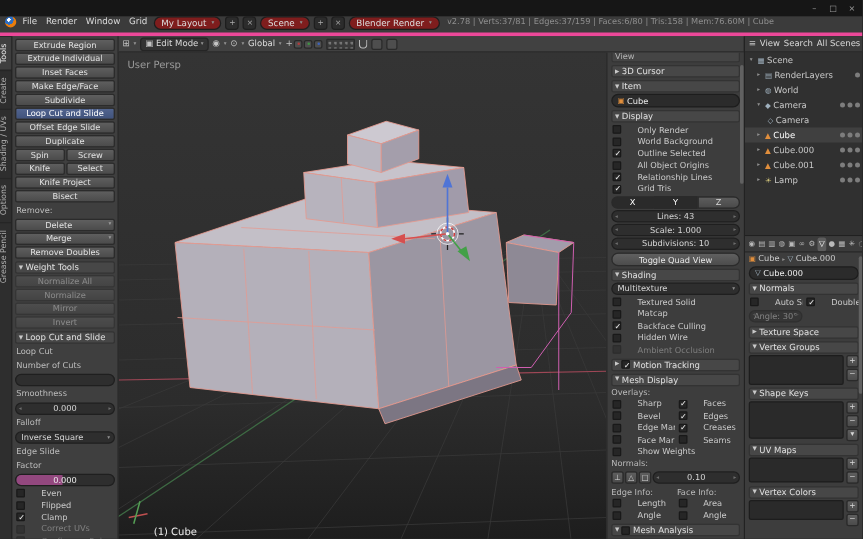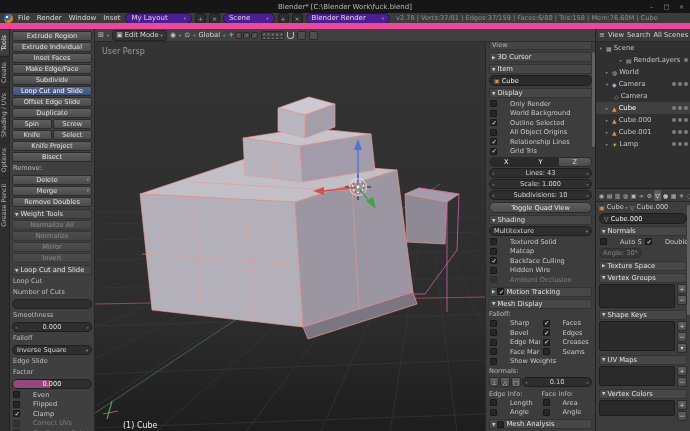--- a/index.html
+++ b/index.html
@@ -7,24 +7,24 @@
 body{font-family:"DejaVu Sans",sans-serif;background:#1a1a1a;font-size:7px;color:#ccc}
 .app{position:relative;width:690px;height:431px;background:#333}
 
 
 .titlebar{height:13px;background:#161616;display:flex;align-items:center;position:relative;color:#b9b9b9;font-size:7px}
 .titlebar .title{flex:1;text-align:center;white-space:nowrap;overflow:hidden}
 .win-controls{position:absolute;right:1px;top:0;height:100%;display:flex}
 .win-btn{width:15px;display:flex;align-items:center;justify-content:center;color:#9a9a9a;font-size:6.5px;cursor:default}
 
 
-.infobar{height:16px;background:#3b3b3b;border-bottom:6px solid #ec4899;display:flex;align-items:center;gap:3px;padding:0 4px;font-size:7px;white-space:nowrap;overflow:hidden}
+.infobar{height:16px;background:#3b3b3b;border-bottom:3px solid #ec4899;display:flex;align-items:flex-start;gap:3px;padding:0 4px;font-size:7px;white-space:nowrap;overflow:hidden}
 .blogo{width:9px;height:9px;border-radius:50%;background:radial-gradient(circle at 34% 32%,#ffffff 0 16%,#2f6fc3 17% 44%,#e87d0d 45%);flex:none}
 .menu{color:#dadada;padding:0 2px}
-.pill{display:inline-flex;align-items:center;gap:16px;background:#4c1d95;border:1px solid #1e1e1e;border-radius:7px;height:11px;padding:0 5px;color:#dcdcdc}
+.pill{display:inline-flex;align-items:center;gap:4px;background:#7f1d1d;border:1px solid #1e1e1e;border-radius:7px;height:11px;padding:0 5px;color:#dcdcdc}
 .pill .car{font-size:4.5px;color:#8f8f8f}
 .mini{width:11px;height:11px;background:#2c2c2c;border:1px solid #1e1e1e;border-radius:3px;display:inline-flex;align-items:center;justify-content:center;color:#aaa;font-size:6px}
 .stats{color:#8e8e8e;font-size:6.6px;margin-left:3px;overflow:hidden}
 
 
 .main{display:flex;height:404px}
 
 
 .shelf-tabs{width:10px;background:#2e2e2e;border-right:1px solid #222;display:flex;flex-direction:column;overflow:hidden}
 .vtab{writing-mode:vertical-rl;transform:rotate(180deg);font-size:6.3px;color:#b2b2b2;padding:5px 0;width:10px;text-align:center;border-bottom:1px solid #262626;white-space:nowrap}
@@ -118,34 +118,33 @@
 .listrow{display:flex;gap:2px;margin:1px 0}
 .listbox{flex:1;background:#2a2a2a;border:1px solid #1d1d1d;border-radius:2px}
 .listbtns{display:flex;flex-direction:column;gap:1px}
 </style>
 </head>
 <body>
 
 <div class="app">
 
   <div class="titlebar">
-    <div class="title">Blender* [C:\Blender Work\fuck.blend]</div>
     <div class="win-controls">
       <div class="win-btn">–</div>
       <div class="win-btn">□</div>
       <div class="win-btn">×</div>
     </div>
   </div>
 
   <div class="infobar">
     <span class="blogo"></span>
     <span class="menu">File</span>
     <span class="menu">Render</span>
     <span class="menu">Window</span>
-    <span class="menu">Inset</span>
+    <span class="menu">Grid</span>
     <span class="pill">
         <span>My Layout</span>
         <span class="car">▾</span>
       </span>
     <span class="mini">+</span>
     <span class="mini">×</span>
     <span class="pill">
         <span>Scene</span>
         <span class="car">▾</span>
       </span>
@@ -436,21 +435,21 @@
               <span class="box"></span>
               <span>Ambient Occlusion</span>
             </div>
           <div class="phead closed">
               <span class="box checked"></span>
               <span>Motion Tracking</span>
             </div>
           <div class="phead">
               <span>Mesh Display</span>
             </div>
-          <div class="nlab">Falloff:</div>
+          <div class="nlab">Overlays:</div>
           <div class="cols">
             <div class="col">
               <div class="chk">
                   <span class="box"></span>
                   <span>Sharp</span>
                 </div>
               <div class="chk">
                   <span class="box"></span>
                   <span>Bevel</span>
                 </div>
@@ -535,21 +534,21 @@
           <span class="hicon">≡</span>
           <span>View</span>
           <span>Search</span>
           <span>All Scenes</span>
         </div>
         <div class="orow" style="padding-left:2px">
           <span class="ocar">▾</span>
             <span class="oic">▦</span>
             <span>Scene</span>
         </div>
-        <div class="orow" style="padding-left:22px">
+        <div class="orow" style="padding-left:8px">
           <span class="ocar">▸</span>
             <span class="oic">▤</span>
             <span>RenderLayers</span>
             <span class="otg">
               <i></i>
             </span>
         </div>
         <div class="orow" style="padding-left:8px">
           <span class="ocar">▸</span>
             <span class="oic">◍</span>

